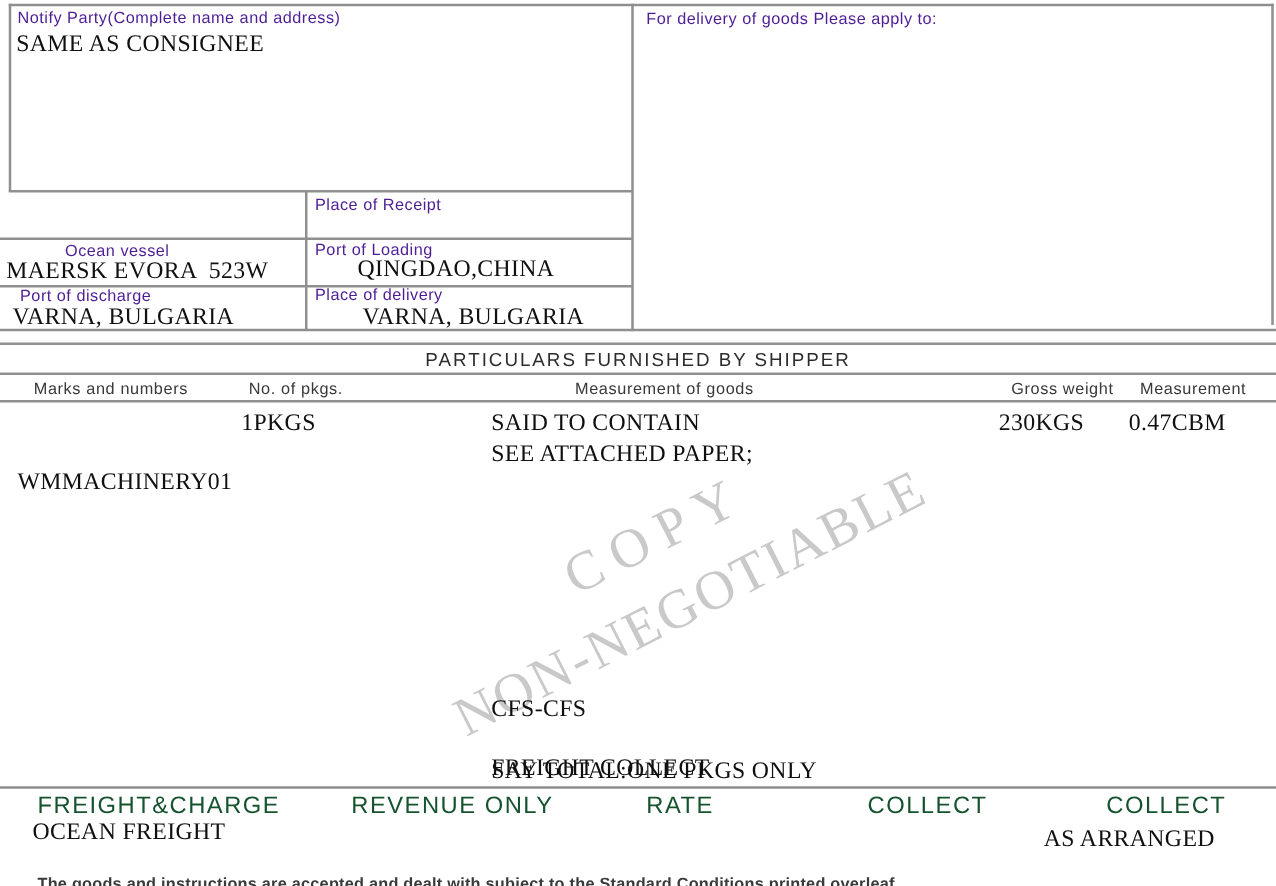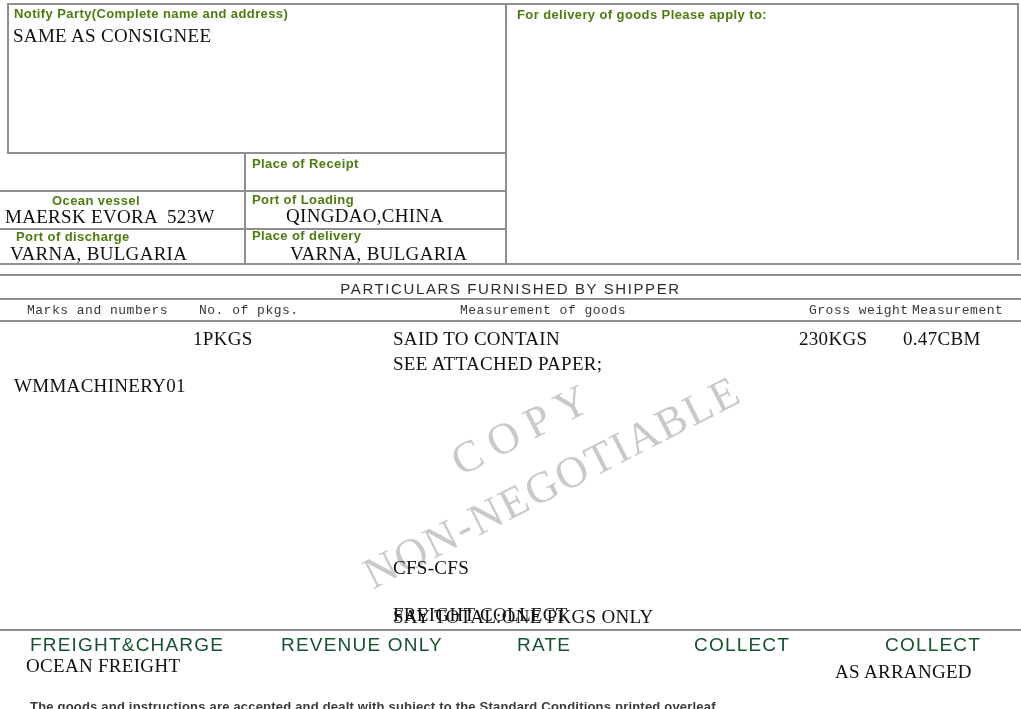--- a/index.html
+++ b/index.html
@@ -9,28 +9,28 @@
     width: 1021px; height: 709px;
     overflow: hidden;
     background: #ffffff;
     font-family: "Liberation Sans", sans-serif;
   }
   .abs { position: absolute; white-space: nowrap; }
   .hline { position: absolute; height: 2px; background: #8f8f8f; }
   .vline { position: absolute; width: 2px; background: #8f8f8f; }
   .label {
     font-family: "Liberation Sans", sans-serif;
-    font-size: 13px; color: #4d7c0f; letter-spacing: 0.4px; font-weight: bold;
+    font-size: 13px; color: #4c1d95; letter-spacing: 0.4px;
   }
   .value {
     font-family: "Liberation Serif", serif;
     font-size: 19px; color: #101010; letter-spacing: 0.3px;
   }
   .colhead {
-    font-family: Liberation Mono, monospace;
+    font-family: Liberation Sans, sans-serif;
     font-size: 13px; color: #383838; letter-spacing: 0.5px;
   }
   .section-title {
     font-family: "Liberation Sans", sans-serif;
     font-size: 15px; color: #2c2c2c; letter-spacing: 1.6px;
   }
   .charges-head {
     font-family: "Liberation Sans", sans-serif;
     font-size: 19px; color: #14532d; letter-spacing: 1.2px;
   }

